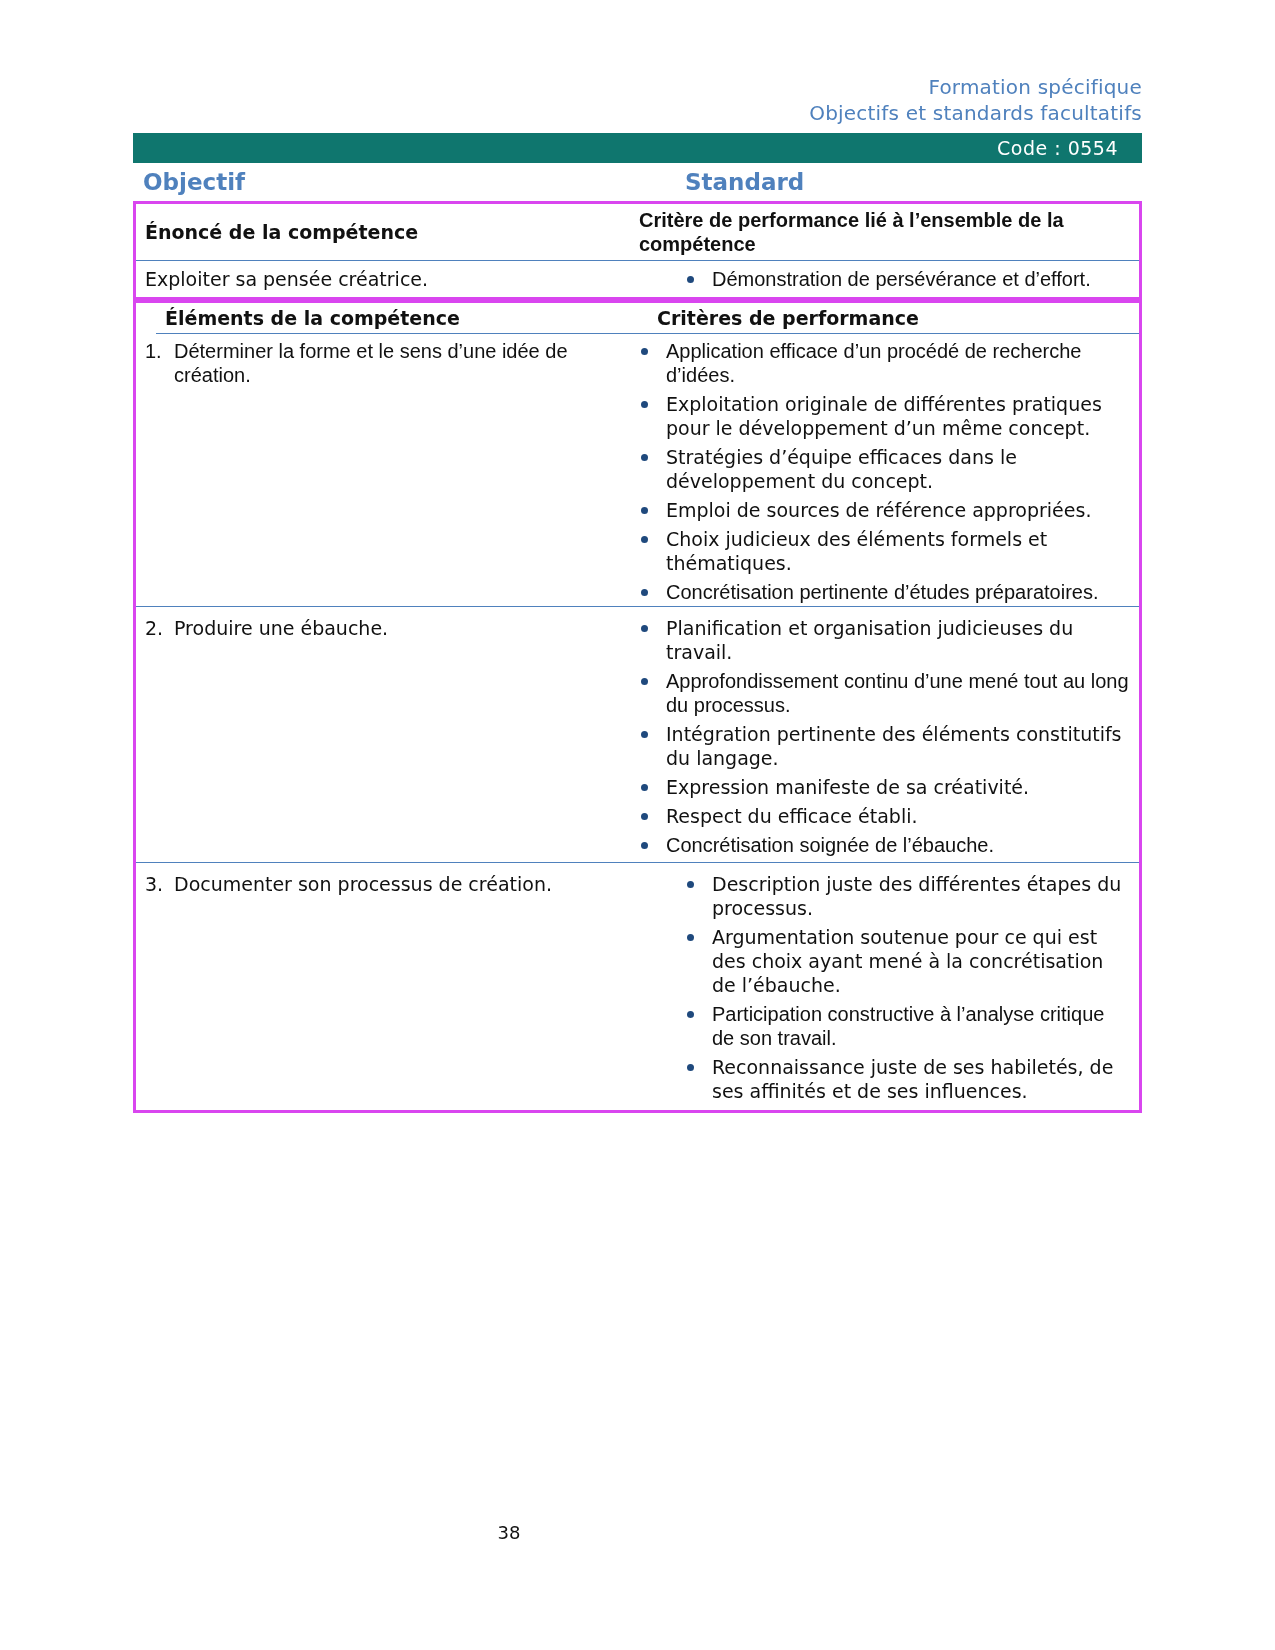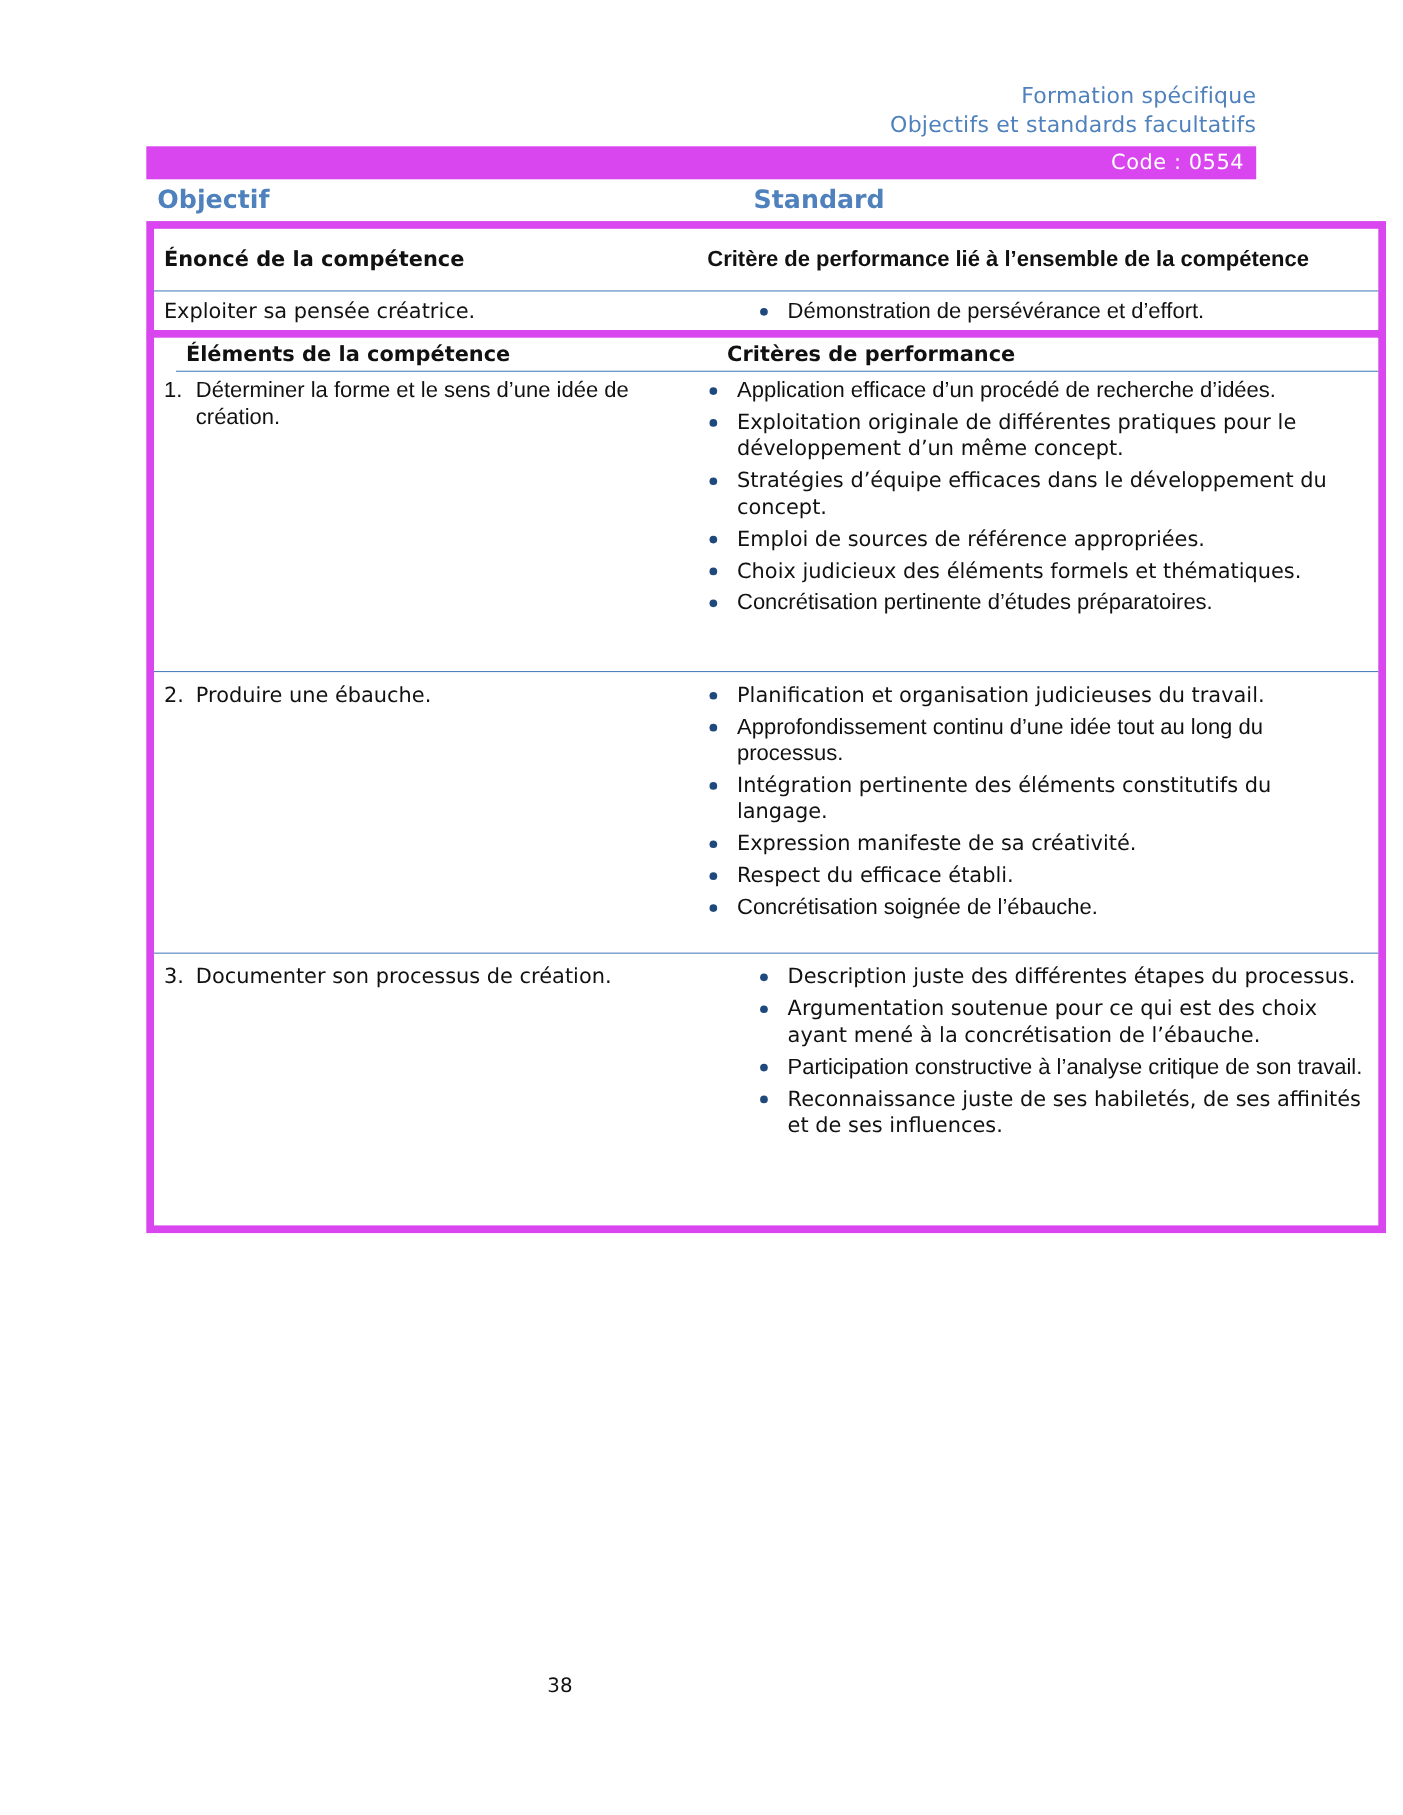--- a/index.html
+++ b/index.html
@@ -2,28 +2,28 @@
 <html><head>
 <meta charset="utf-8">
 <style>
   html, body { margin: 0; padding: 0; background: #ffffff; }
   body { width: 1275px; height: 1650px; position: relative; overflow: hidden;
          font-family: "DejaVu Sans", sans-serif; color: #111; }
 
   .header-right { position: absolute; right: 133px; top: 74px; text-align: right;
                   color: #4f81bd; font-size: 20px; line-height: 26px; letter-spacing: 0.2px; }
   .code-bar { position: absolute; left: 133px; top: 133px; width: 1009px; height: 30px;
-              background: #d946ef; color: #ffffff; font-size: 19px; line-height: 30px;
-              text-align: right; box-sizing: border-box; padding-right: 11px; letter-spacing: 0.5px; }
+              background: #0f766e; color: #ffffff; font-size: 19px; line-height: 30px;
+              text-align: right; box-sizing: border-box; padding-right: 24px; letter-spacing: 0.5px; }
   .col-title { position: absolute; top: 166px; font-weight: bold; color: #4f81bd;
                font-size: 23px; line-height: 32px; }
   .col-title.left { left: 143px; }
   .col-title.right { left: 646px; margin-left: 39px; }
 
-  .box { position: absolute; left: 133px; width: 1127px; border: 7px solid #d946ef;
+  .box { position: absolute; left: 133px; width: 1009px; border: 3px solid #d946ef;
          box-sizing: border-box; background: #fff; }
   .box1 { top: 201px; }
   .box2 { top: 300px; }
 
   .row { display: flex; border-bottom: 1px solid #4f81bd; }
   .row:last-child { border-bottom: none; gap: 46px; }
   .cell { box-sizing: border-box; }
   .cell.l { width: 501px; padding-left: 9px; padding-right: 8px; }
   .cell.r { flex: 1; padding-left: 0px; padding-right: 10px; }
 
@@ -115,21 +115,21 @@
   <div class="row sec2">
     <div class="cell l">
       <div class="elem">
         <span class="num">2.</span>
         <span>Produire une ébauche.</span>
       </div>
     </div>
     <div class="cell r">
       <ul class="bul">
         <li>Planification et organisation judicieuses du travail.</li>
-        <li class="ls">Approfondissement continu d’une idée tout au long du processus.</li>
+        <li class="ls">Approfondissement continu d’une mené tout au long du processus.</li>
         <li>Intégration pertinente des éléments constitutifs du langage.</li>
         <li>Expression manifeste de sa créativité.</li>
         <li>Respect du efficace établi.</li>
         <li class="ls">Concrétisation soignée de l’ébauche.</li>
       </ul>
     </div>
   </div>
 
   <div class="row sec3">
     <div class="cell l">

